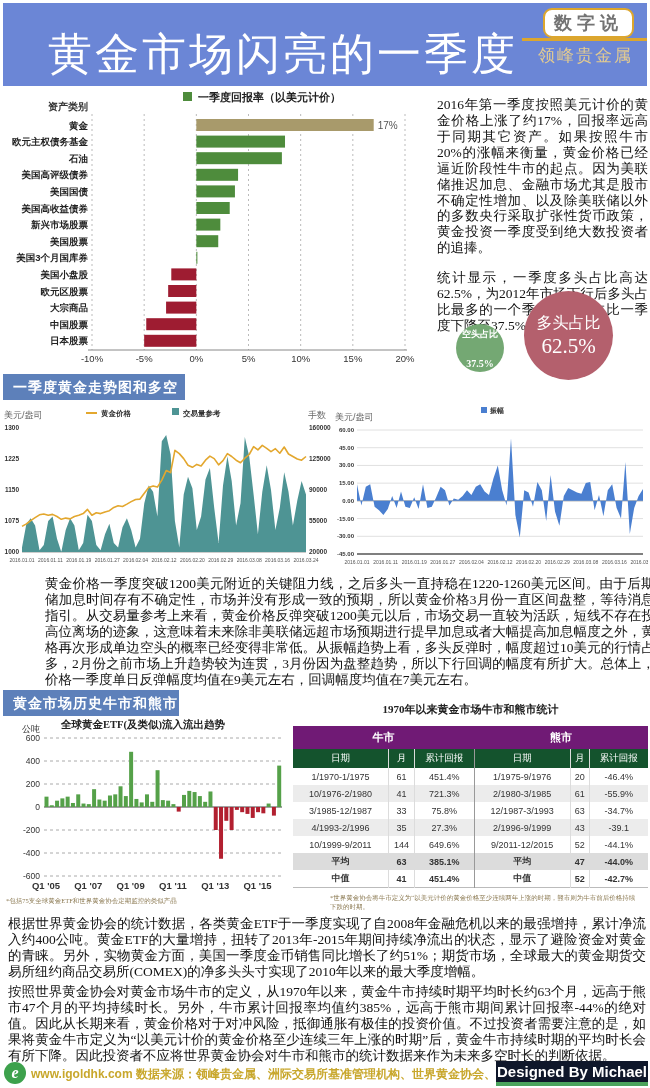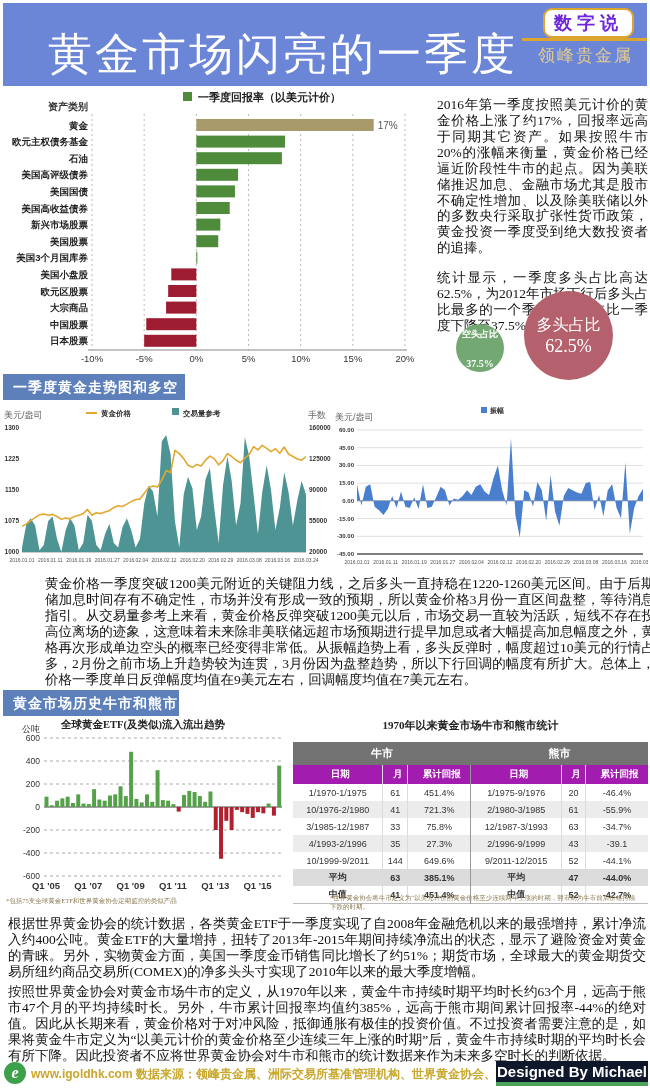--- a/index.html
+++ b/index.html
@@ -3,58 +3,58 @@
 <meta charset="utf-8">
 <style>
   html,body{margin:0;padding:0;background:#fff;}
   .page{position:relative;width:650px;height:1088px;background:#fff;overflow:hidden;
         font-family:"Liberation Sans",sans-serif;}
   
   .header{position:absolute;left:3px;top:3px;right:3px;height:83px;background:#6b86d6;}
   .title{position:absolute;left:40px;top:14px;width:480px;text-align:center;color:#fff;
          font-family:"Liberation Serif","DejaVu Serif",serif;font-size:44px;letter-spacing:3px;margin-top:8px;}
   .badge{position:absolute;right:13px;top:5px;background:#fff;border:2px solid #dca62e;border-radius:9px;
-         padding:1px 9px;color:#6d28d9;font-size:18px;font-weight:bold;letter-spacing:5px;
+         padding:1px 9px;color:#737373;font-size:18px;font-weight:bold;letter-spacing:5px;
          font-family:"Liberation Serif",serif;}
   .badge-line{position:absolute;right:0;top:35px;width:125px;height:3px;background:#dca62e;}
   .brand{position:absolute;right:14px;top:41px;color:#e3cb90;font-size:17px;letter-spacing:2px;
          font-family:"Liberation Serif","DejaVu Serif",serif;}
   
   .legend1{position:absolute;left:183px;top:90px;font-size:11px;font-weight:bold;color:#222;}
   .legend1 .sq{display:inline-block;width:9px;height:9px;background:#4e8c3c;margin-right:6px;}
   #chart1{position:absolute;left:0;top:98px;width:415px;height:272px;}
   .col-r{position:absolute;left:421px;top:97px;width:227px;}
   .para{font-family:"Liberation Serif","DejaVu Serif",serif;font-size:13.5px;line-height:1.18;
         text-align:justify;color:#111;margin:0;}
   .col-r p{margin:0 0 14px 16px;}
   .circle{position:absolute;border-radius:50%;color:#fff;text-align:center;display:flex;
           flex-direction:column;justify-content:center;font-family:"Liberation Serif",serif;}
   .c-short{left:456px;top:324px;width:48px;height:48px;background:#74a873;font-family:Liberation Serif, serif;}
   .c-short .lab{font-size:9px;font-weight:bold;}
   .c-short .val{font-size:10px;font-weight:bold;margin-top:17px;}
   .c-long{left:524px;top:291px;width:89px;height:89px;background:#b4606d;}
   .c-long .lab{font-size:16px;}
-  .c-long .val{font-size:18px;}
+  .c-long .val{font-size:21px;}
   
   .band{position:absolute;background:#5d80ba;color:#fff;font-size:14px;font-weight:bold;
         line-height:26px;height:26px;padding-left:10px;letter-spacing:1px;}
   .band2{left:3px;top:374px;width:172px;}
   .band3{left:3px;top:690px;width:166px;}
   
   #chart2{position:absolute;left:2px;top:404px;width:330px;height:168px;}
   #chart3{position:absolute;left:333px;top:404px;width:315px;height:168px;}
   .p2{position:absolute;left:8px;top:576px;width:637px;margin-left:37px;}
   
   #chart4{position:absolute;left:8px;top:716px;width:282px;height:176px;}
-  .tablewrap{position:absolute;left:293px;top:712px;width:355px;}
+  .tablewrap{position:absolute;left:293px;top:696px;width:355px;}
   .ttitle{text-align:center;font-family:"Liberation Serif",serif;font-weight:bold;font-size:11px;
           color:#222;margin:6px 0 9px 0;}
   table{width:100%;border-collapse:collapse;font-size:9px;color:#333;text-align:center;}
-  tr.gh th{background:#737373;color:#fff;font-size:11px;height:21px;font-weight:bold;}
-  tr.ch th{background:#a21caf;color:#fff;font-size:9.5px;height:17px;font-weight:bold;padding-left:6px;}
+  tr.gh th{background:#701a75;color:#fff;font-size:11px;height:21px;font-weight:bold;}
+  tr.ch th{background:#14532d;color:#fff;font-size:9.5px;height:17px;font-weight:normal;}
   td{height:15px;}
   tr.odd{background:#ececec;}
   tr.avg{background:#dcdcdc;font-weight:bold;}
   tr.med{font-weight:bold;}
   td:nth-child(2),td:nth-child(3),td:nth-child(5),td:nth-child(6),
   tr.ch th:nth-child(2),tr.ch th:nth-child(3),tr.ch th:nth-child(5),tr.ch th:nth-child(6)
     {border-left:1px solid #dcdcdc;}
   td:nth-child(4),tr.ch th:nth-child(4){border-left:1px solid #999;}
   tbody{border-bottom:1px solid #bbb;}
   .fn{position:absolute;font-size:6.5px;color:#8a7850;font-family:"Liberation Serif",serif;line-height:1.4;}

